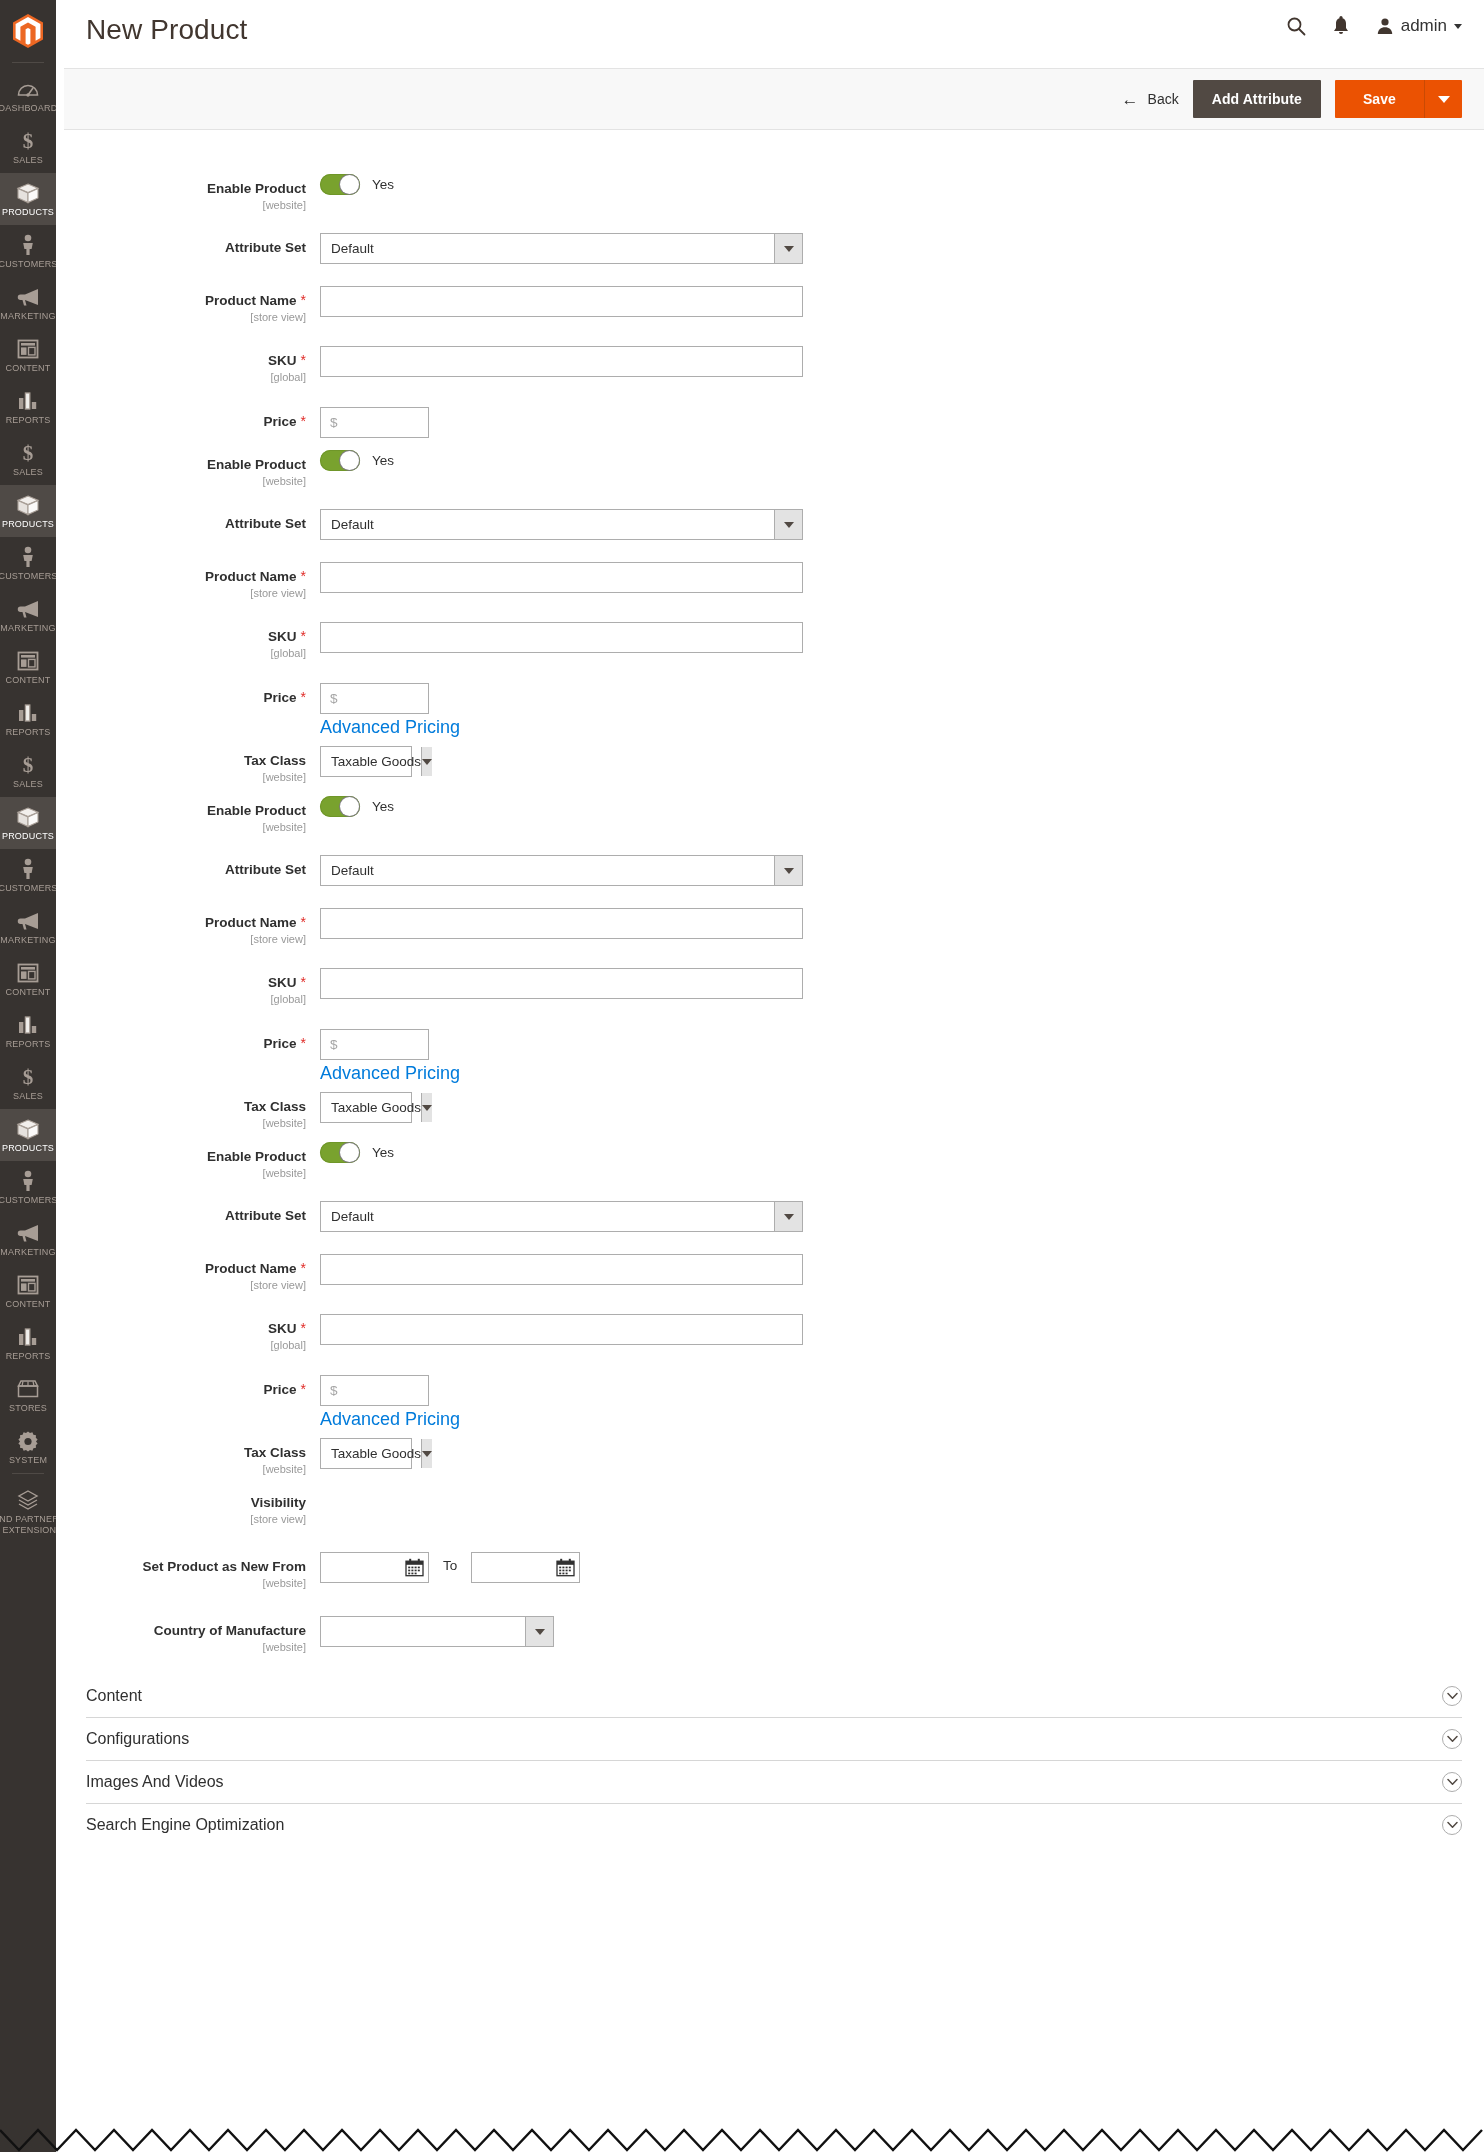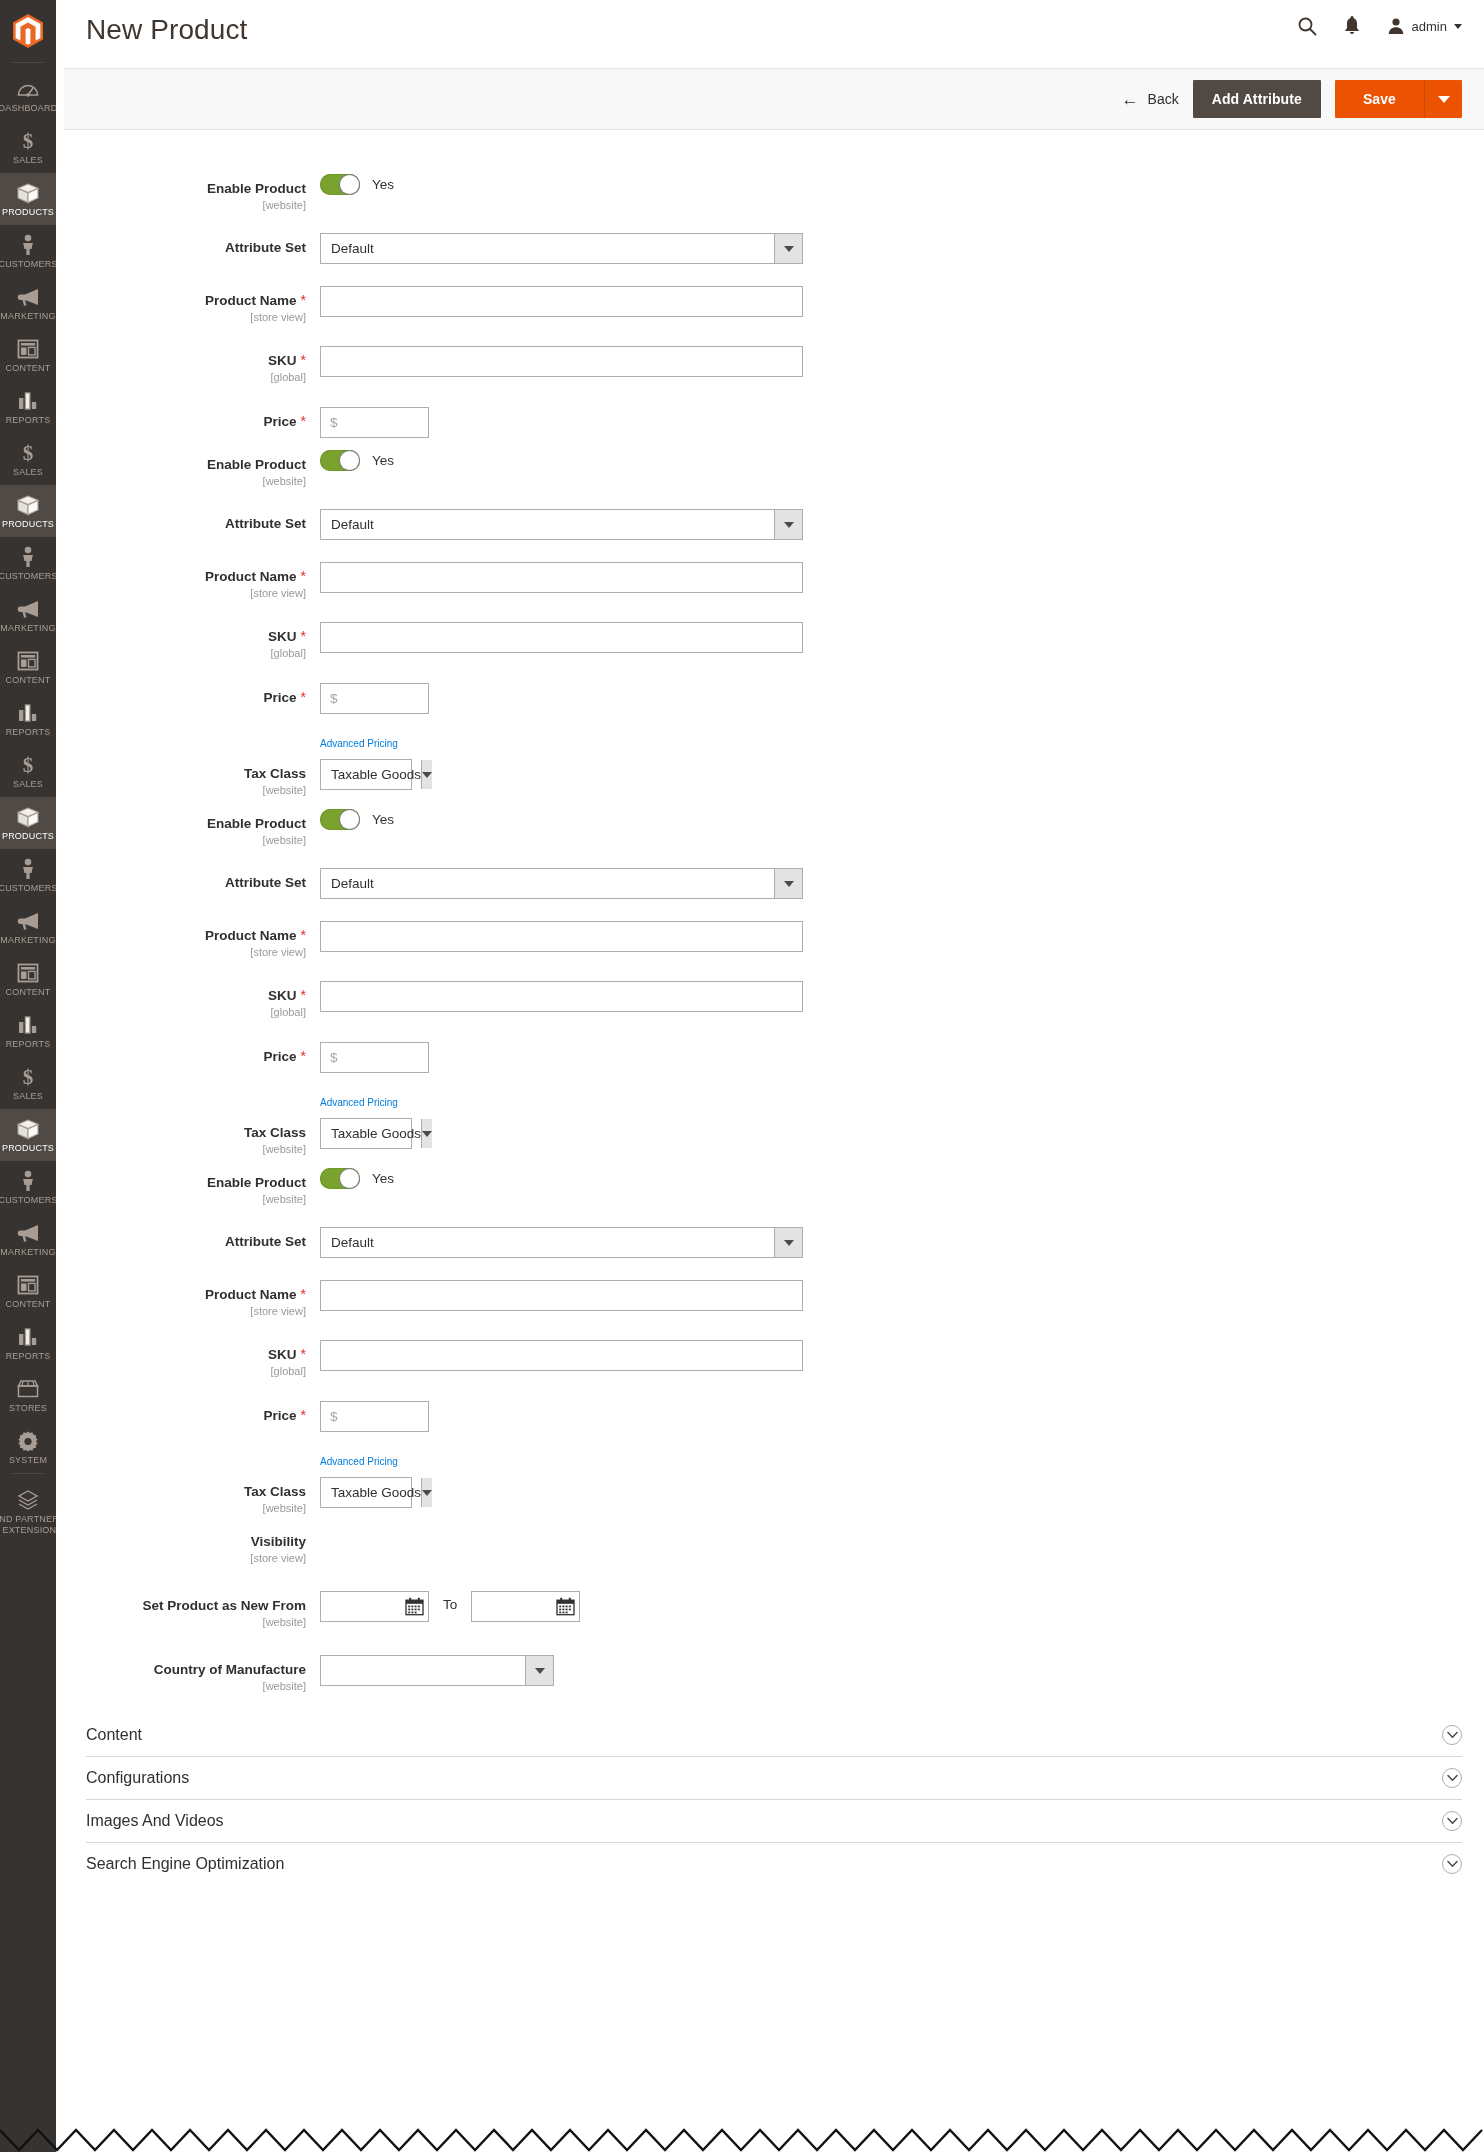--- a/index.html
+++ b/index.html
@@ -56,21 +56,21 @@
   .page-title {
     position: absolute; left: 22px; top: 14px;
     font-size: 28px; font-weight: 400; color: #41362f; letter-spacing: .1px;
   }
   .topbar-right {
     position: absolute; right: 22px; top: 16px;
     display: flex; align-items: center; gap: 26px;
   }
   .ic-btn { cursor: pointer; display: flex; align-items: center; }
   .admin-box { display: flex; align-items: center; gap: 7px; cursor: pointer; }
-  .admin-name { font-size: 13px; color: #333; }
+  .admin-name { font-size: 17px; color: #333; }
   .caret-dn {
     width: 0; height: 0; border-left: 4px solid transparent;
     border-right: 4px solid transparent; border-top: 5px solid #333;
   }
 
   
   .actionbar {
     position: relative; height: 62px; background: #f8f8f8;
     border-top: 1px solid #e3e3e3; border-bottom: 1px solid #e3e3e3;
     display: flex; align-items: center; justify-content: flex-end;
@@ -163,22 +163,22 @@
   .inp {
     height: 31px; border: 1px solid #adadad; background: #fff;
     font-family: "Liberation Sans", sans-serif; font-size: 13.5px;
     color: #303030; padding: 0 9px; outline: none;
   }
   .inp::placeholder { color: #a6a6a6; }
   .inp-wide { width: 483px; }
   .inp-price { width: 109px; }
 
   .adv-link {
-    display: inline-block; font-size: 10px; color: #007bdb;
-    text-decoration: none; cursor: pointer; margin-top: 24px;
+    display: inline-block; font-size: 18px; color: #007bdb;
+    text-decoration: none; cursor: pointer; margin-top: 3px;
   }
 
   .date-wrap { position: relative; display: inline-block; }
   .inp-date { width: 109px; padding-right: 28px; }
   .cal-btn {
     position: absolute; right: 5px; top: 6px;
     width: 19px; height: 19px; cursor: pointer;
   }
   .to-word { font-size: 13.5px; color: #303030; margin: 0 14px; padding-top: 6px; display:inline-block; }
   .daterow { display: flex; align-items: flex-start; }

